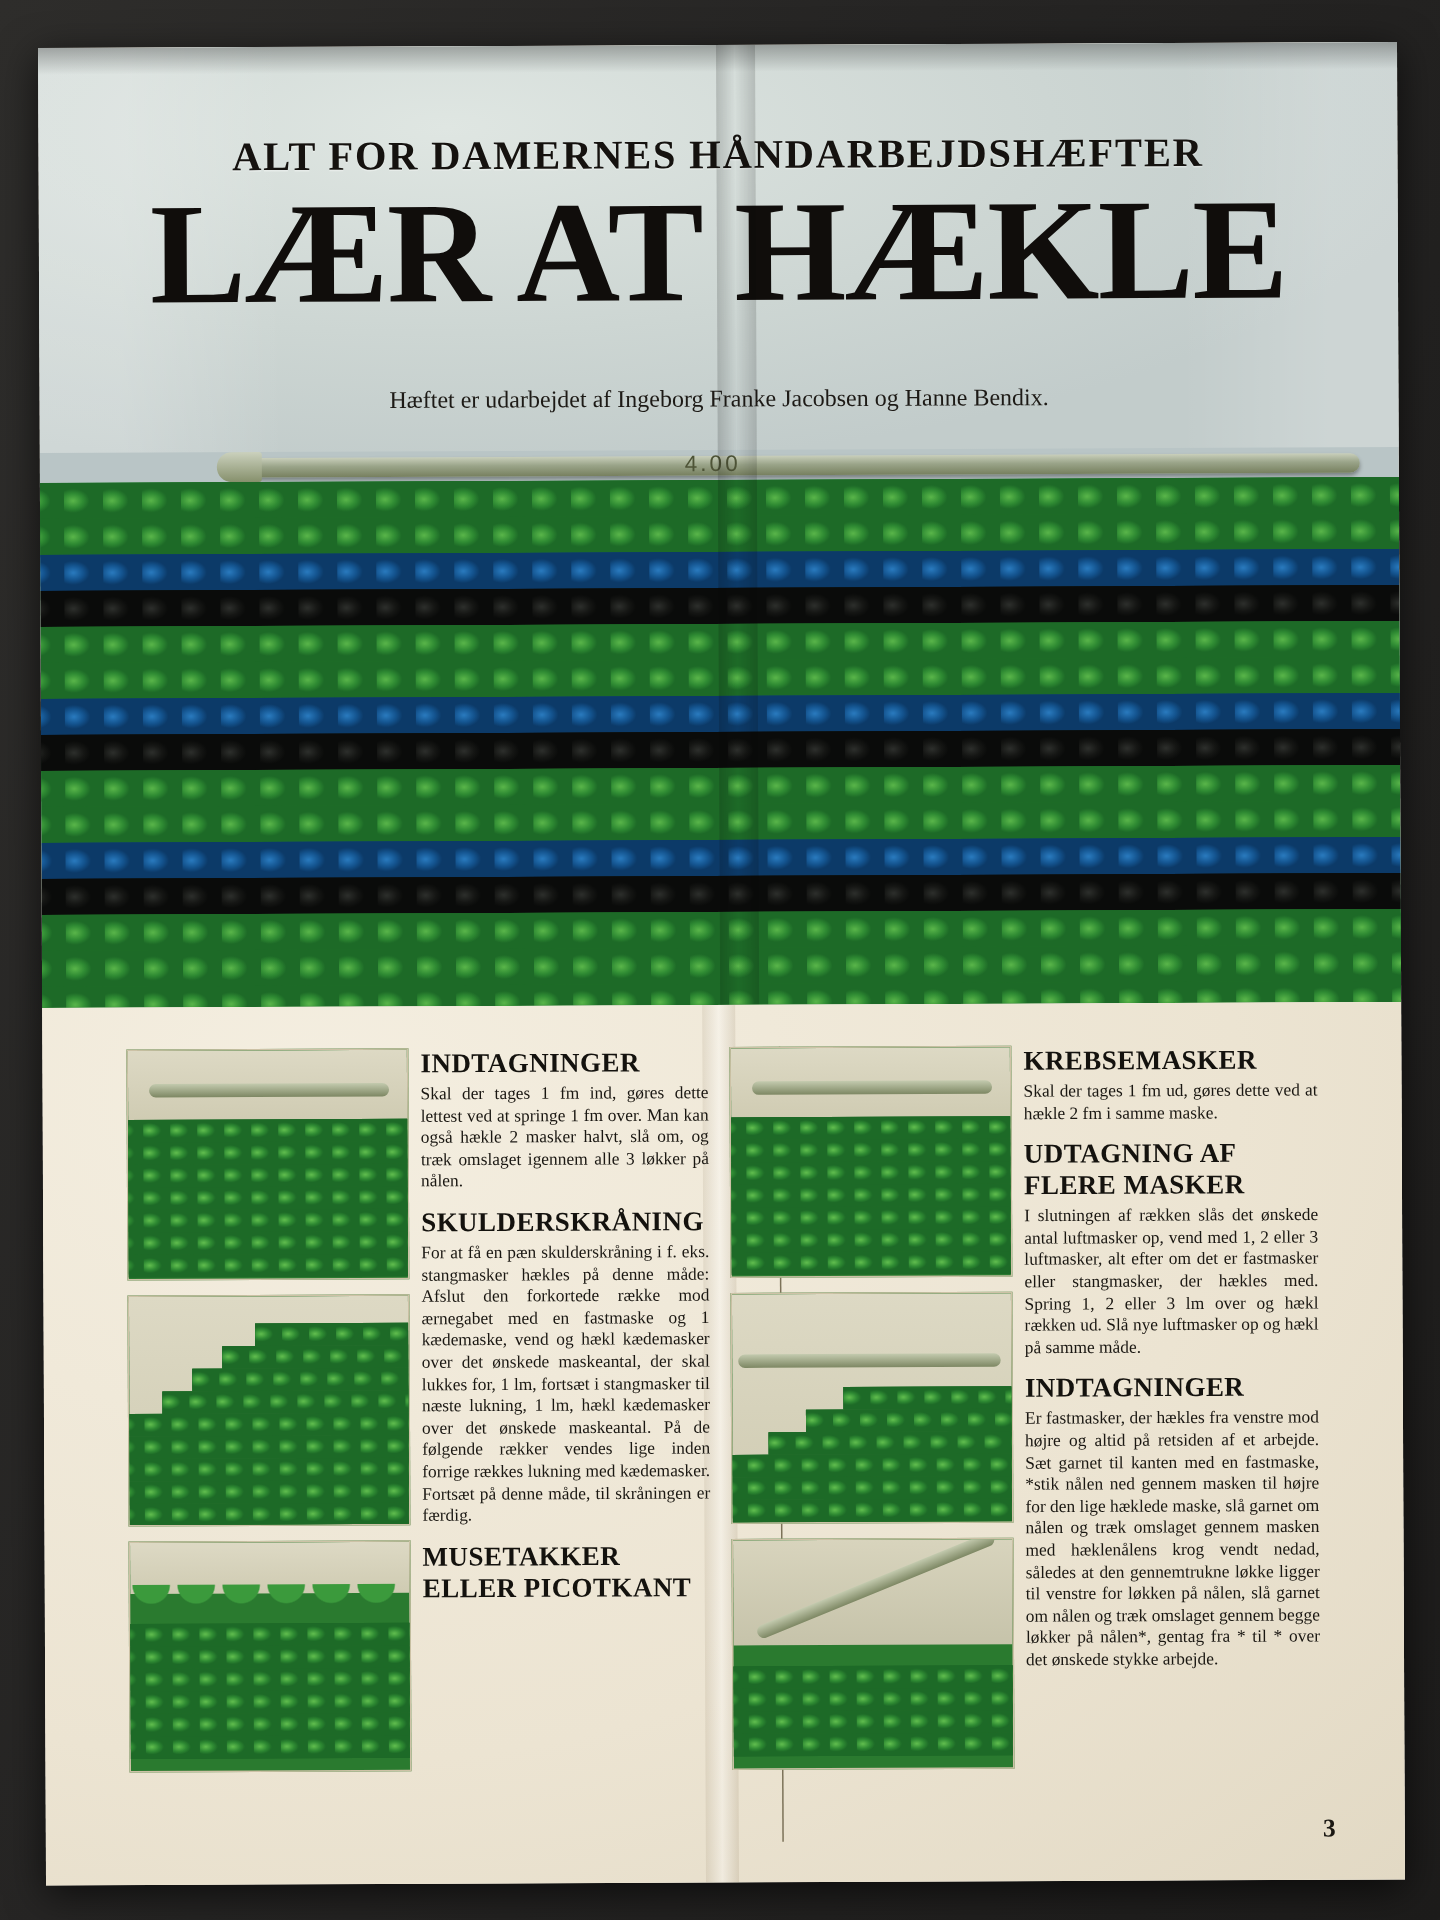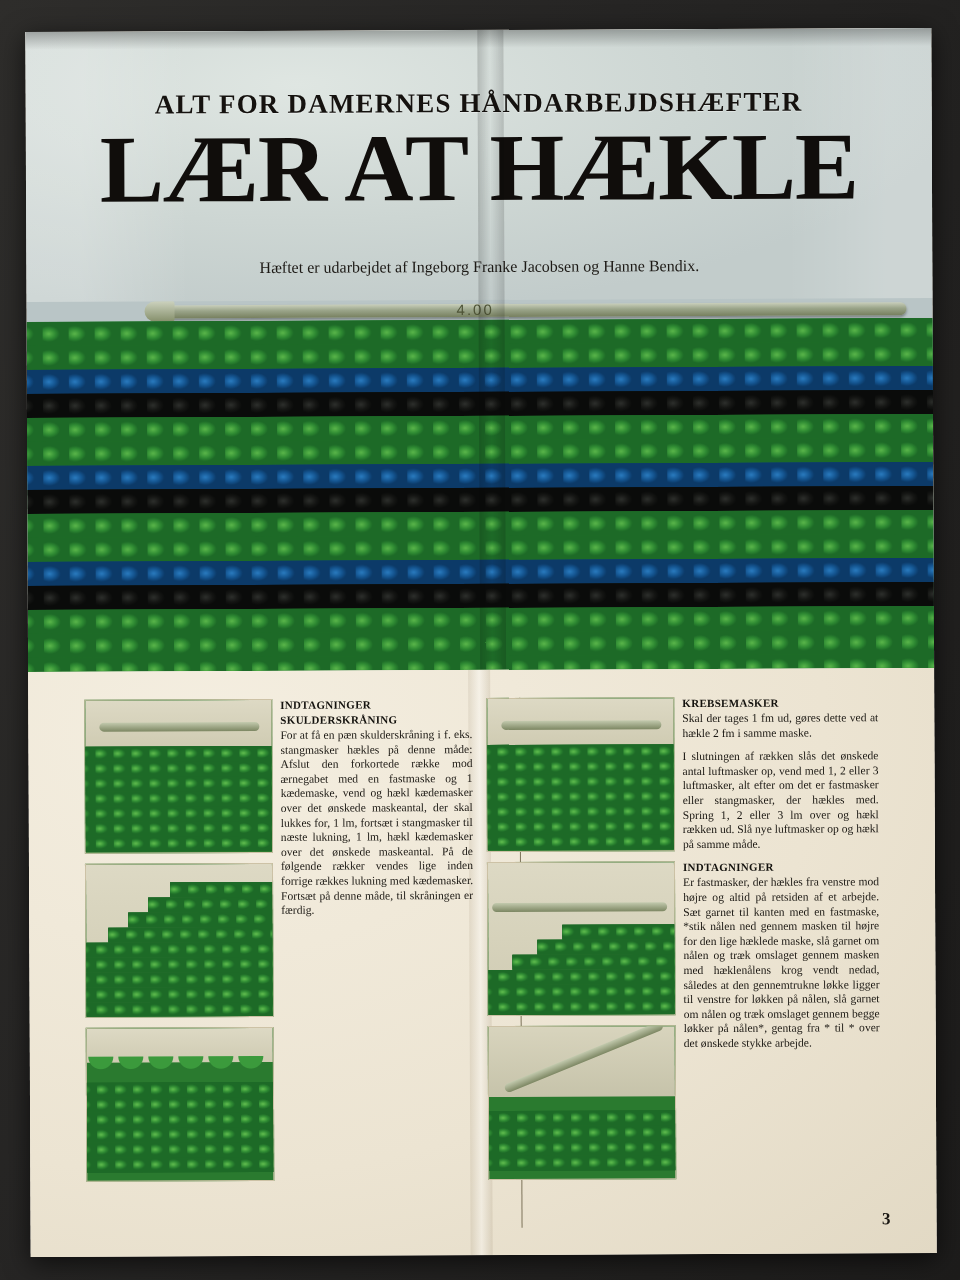--- a/index.html
+++ b/index.html
@@ -266,21 +266,21 @@
       radial-gradient(circle 13px at 44px 0, #3b9a3c 0 12px, transparent 13px),
       radial-gradient(circle 13px at 74px 0, #3b9a3c 0 12px, transparent 13px),
       radial-gradient(circle 13px at 104px 0, #3b9a3c 0 12px, transparent 13px),
       radial-gradient(circle 13px at 134px 0, #3b9a3c 0 12px, transparent 13px),
       radial-gradient(circle 13px at 164px 0, #3b9a3c 0 12px, transparent 13px);
   }
 
   h3.head {
     font-family: "Liberation Serif", serif;
     font-weight: bold;
-    font-size: 11px;
+    font-size: 18px;
     letter-spacing: .3px;
     margin: 0 0 3px 0;
     color: #14120e;
   }
   p.body {
     font-family: "Liberation Serif", serif;
     font-size: 11.6px;
     line-height: 1.26;
     text-align: justify;
     margin: 0 0 9px 0;
@@ -387,24 +387,26 @@
             <div class="rr" style="top:84px"></div>
             <div class="rr" style="top:99px"></div>
             <div class="rr" style="top:114px"></div>
             <div class="rr" style="top:129px"></div>
           </div>
         </div>
       </div>
 
       <div class="col txtcol">
         <h3 class="head">INDTAGNINGER</h3>
+        <p class="body">Skal der tages 1 fm ind, gøres dette lettest ved at springe 1 fm over. Man kan også hækle 2 masker halvt, slå om, og træk omslaget igennem alle 3 løkker på nålen.</p>
 
         <h3 class="head">SKULDERSKRÅNING</h3>
         <p class="body">For at få en pæn skulderskråning i f. eks. stangmasker hækles på denne måde: Afslut den forkortede række mod ærnegabet med en fastmaske og 1 kædemaske, vend og hækl kædemasker over det ønskede maskeantal, der skal lukkes for, 1 lm, fortsæt i stangmasker til næste lukning, 1 lm, hækl kædemasker over det ønskede maskeantal. På de følgende rækker vendes lige inden forrige rækkes lukning med kædemasker. Fortsæt på denne måde, til skråningen er færdig.</p>
 
+        <h3 class="head">MUSETAKKER ELLER PICOTKANT</h3>
       </div>
 
       <div class="col imgcol2">
         <div class="photo">
           <div class="bg-light"></div>
           <div class="mini-hook"></div>
           <div class="rows">
             <div class="rr" style="top:46px"></div>
             <div class="rr" style="top:61px"></div>
             <div class="rr" style="top:76px"></div>
@@ -436,20 +438,21 @@
             <div class="rr" style="top:114px"></div>
             <div class="rr" style="top:129px"></div>
           </div>
         </div>
       </div>
 
       <div class="col txtcol2">
         <h3 class="head">KREBSEMASKER</h3>
         <p class="body">Skal der tages 1 fm ud, gøres dette ved at hækle 2 fm i samme maske.</p>
 
+        <h3 class="head">UDTAGNING AF FLERE MASKER</h3>
         <p class="body">I slutningen af rækken slås det ønskede antal luftmasker op, vend med 1, 2 eller 3 luftmasker, alt efter om det er fastmasker eller stangmasker, der hækles med. Spring 1, 2 eller 3 lm over og hækl rækken ud. Slå nye luftmasker op og hækl på samme måde.</p>
 
         <h3 class="head">INDTAGNINGER</h3>
         <p class="body">Er fastmasker, der hækles fra venstre mod højre og altid på retsiden af et arbejde. Sæt garnet til kanten med en fastmaske, *stik nålen ned gennem masken til højre for den lige hæklede maske, slå garnet om nålen og træk omslaget gennem masken med hæklenålens krog vendt nedad, således at den gennemtrukne løkke ligger til venstre for løkken på nålen, slå garnet om nålen og træk omslaget gennem begge løkker på nålen*, gentag fra * til * over det ønskede stykke arbejde.</p>
       </div>
     </div>
 
     <div class="pageno">3</div>
   </div>
 

